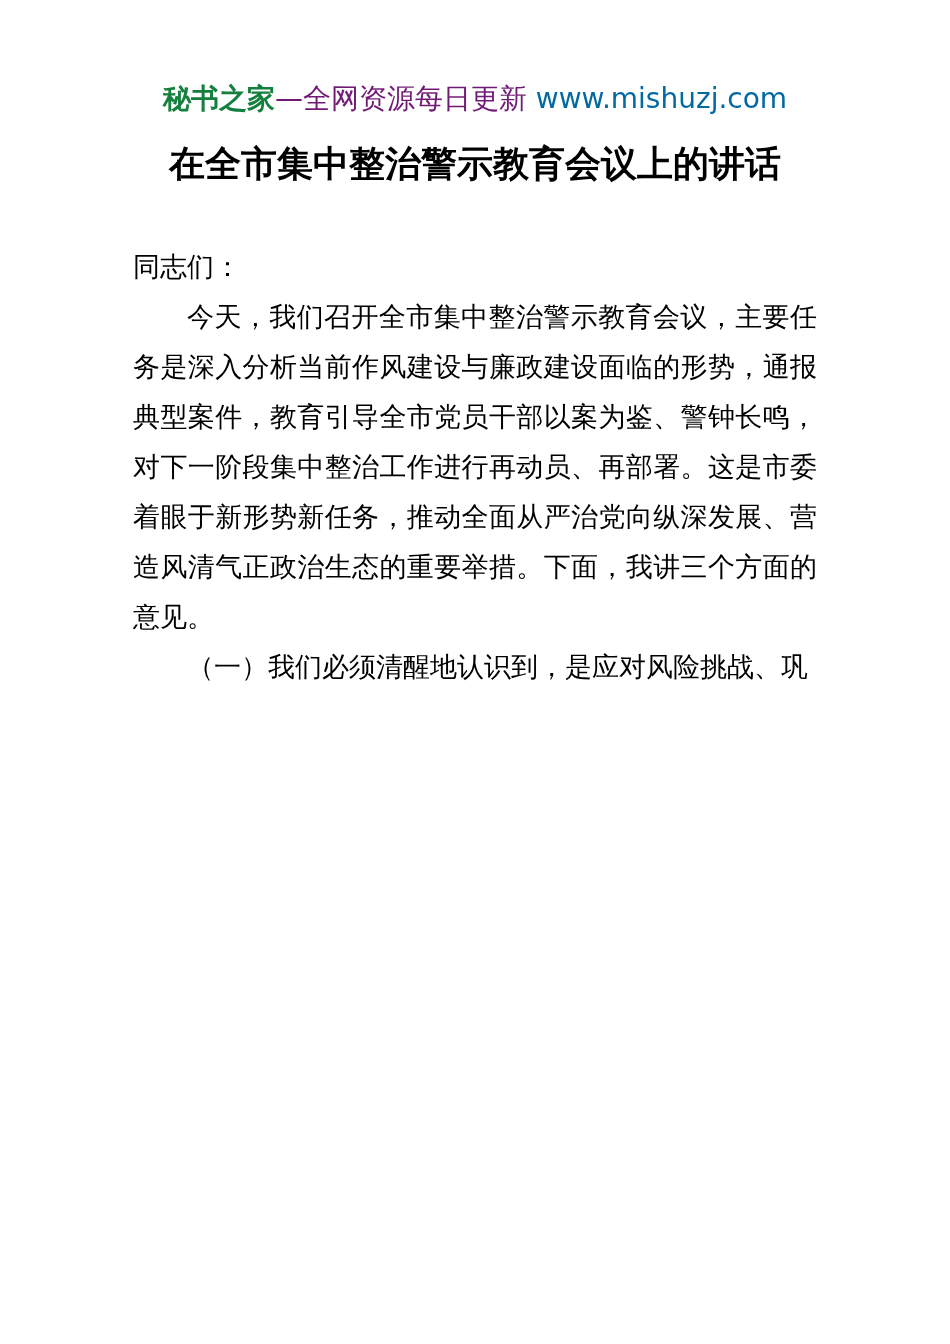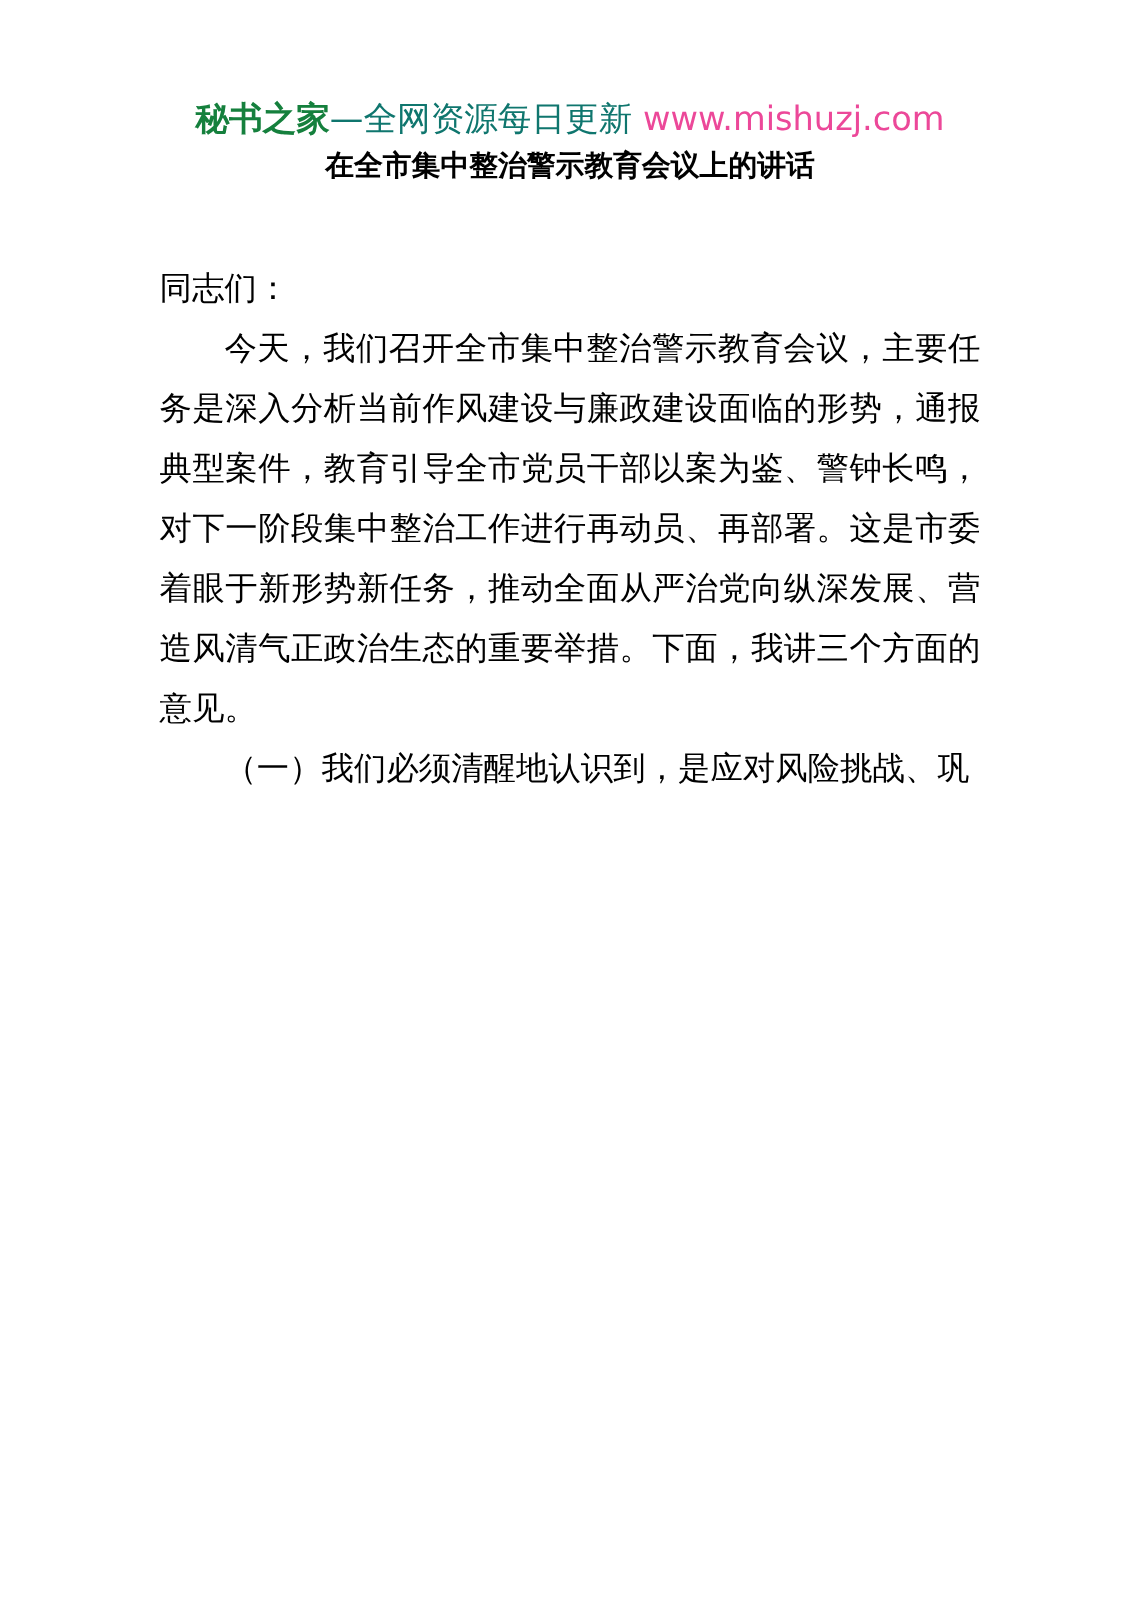--- a/index.html
+++ b/index.html
@@ -21,38 +21,40 @@
     text-align: center;
     font-size: 28px;
     line-height: 34px;
     white-space: nowrap;
   }
   .doc-header .brand {
     color: #15803d;
     font-weight: bold;
   }
   .doc-header .tagline {
-    color: #0f766e;
+    color: #701a75;
   }
   .doc-header .url {
-    color: #ec4899;
+    color: #0369a1;
     text-decoration: none;
   }
   .doc-title {
+    margin-top: 26px;
     text-align: center;
-    font-size: 24px;
+    font-size: 36px;
     font-weight: bold;
     line-height: 44px;
     letter-spacing: 0px;
   }
   .body-text {
     margin: 56px 133px 0 133px;
     font-size: 27px;
     line-height: 50px;
     text-align: justify;
+    font-family: Liberation Serif, serif;
   }
   .body-text p {
     margin: 0;
     padding: 0;
   }
   .indent {
     text-indent: 2em;
   }
   .heading-bold {
     font-weight: bold;

